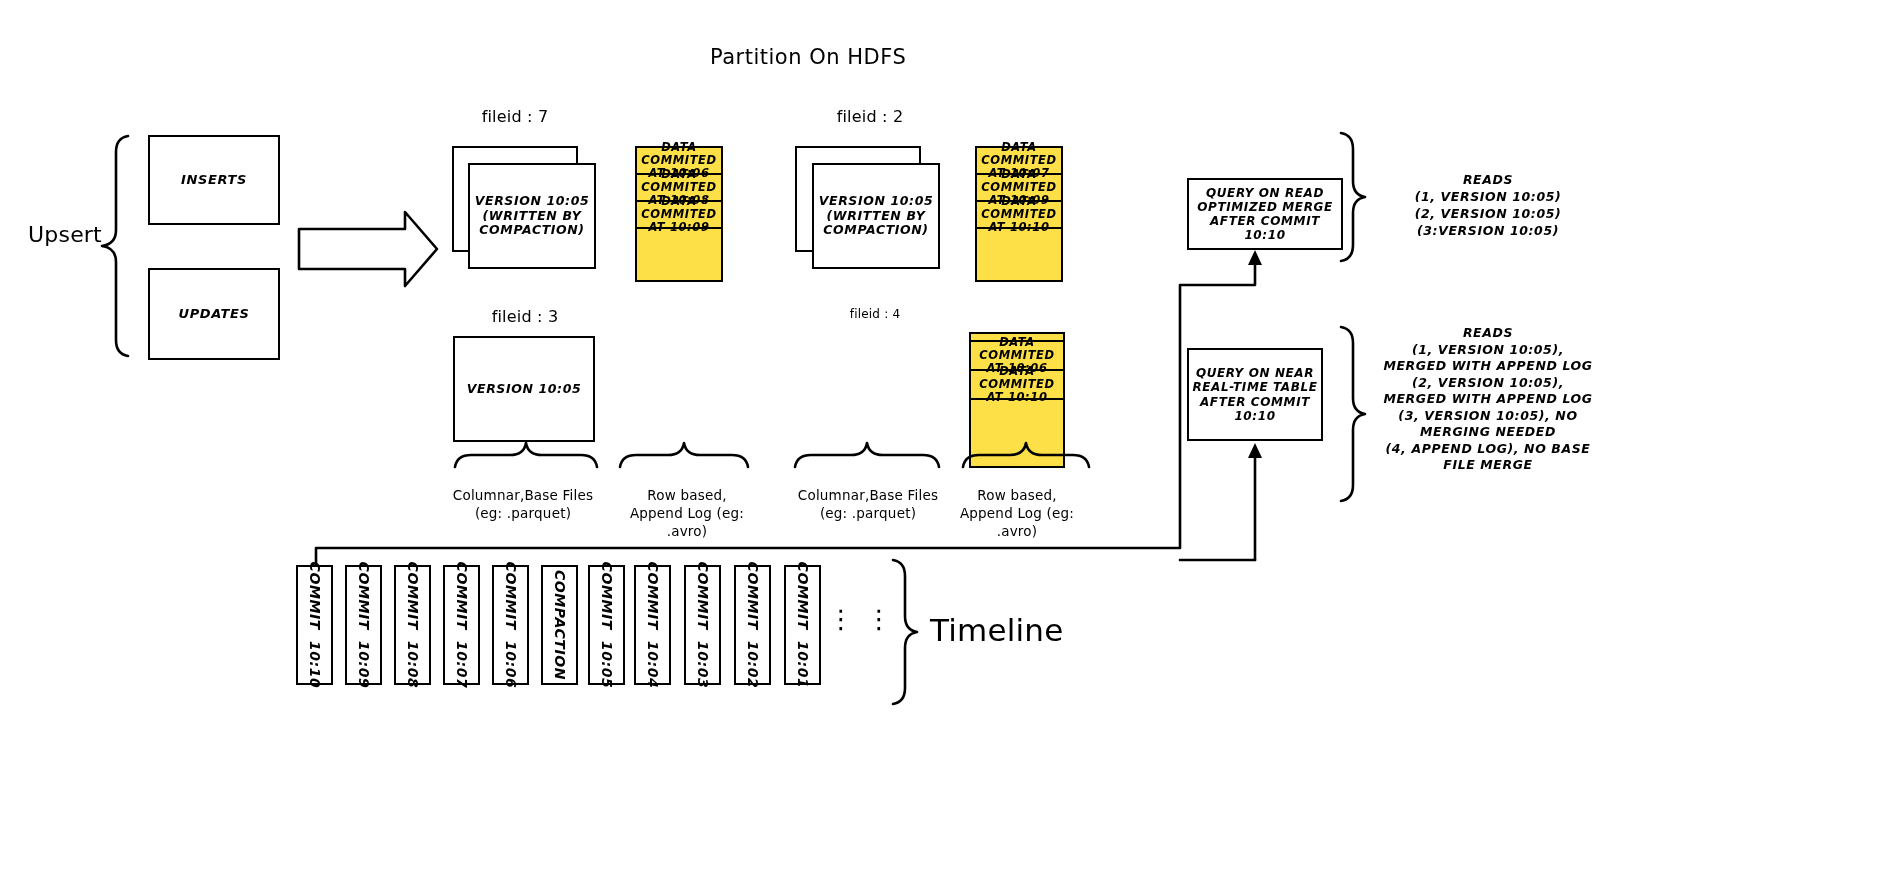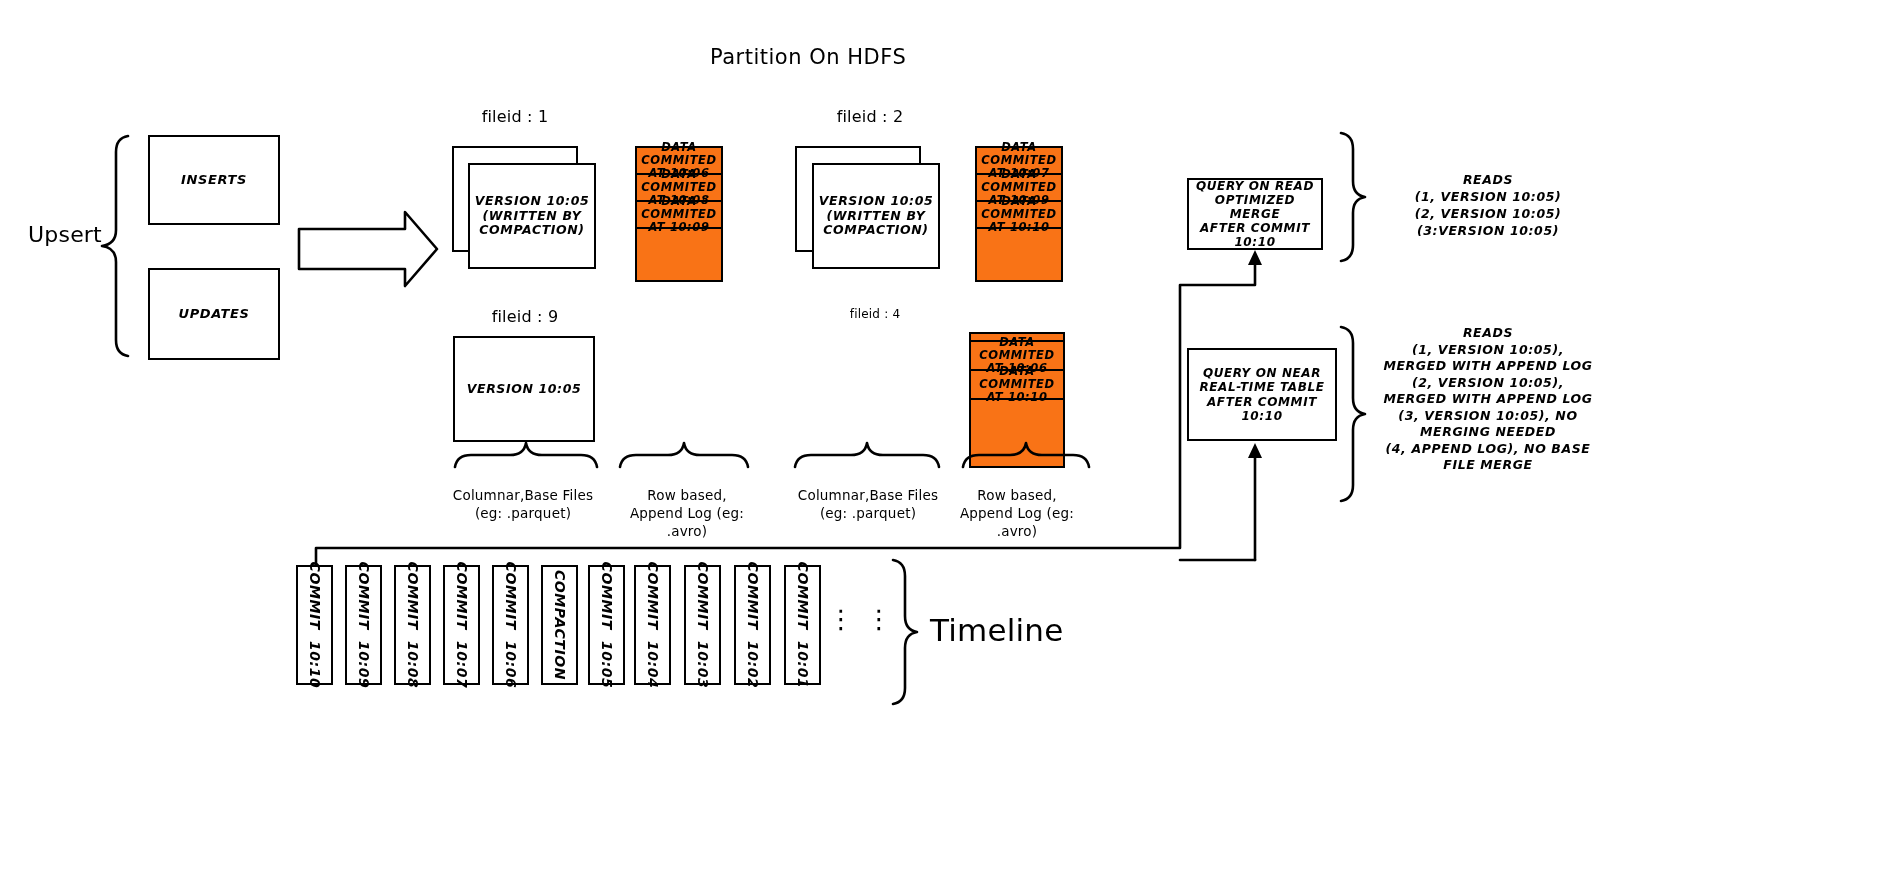--- a/index.html
+++ b/index.html
@@ -8,21 +8,21 @@
   .abs{position:absolute;}
   .box{position:absolute;border:2.5px solid #000;background:#fff;box-sizing:border-box;
        display:flex;align-items:center;justify-content:center;text-align:center;}
   
   .marker{font-weight:bold;font-style:italic;letter-spacing:.6px;line-height:1.18;
           font-family:"DejaVu Sans","Liberation Sans",sans-serif;}
   .thin{font-weight:400;font-style:normal;letter-spacing:.2px;
         font-family:"DejaVu Sans","Liberation Sans",sans-serif;}
   .title{position:absolute;font-size:21px;letter-spacing:.5px;}
   .lbl{position:absolute;text-align:center;}
-  .logfile{position:absolute;border:2.5px solid #000;background:#f97316;box-sizing:border-box;}
+  .logfile{position:absolute;border:2.5px solid #000;background:#fde047;box-sizing:border-box;}
   .logrow{border-bottom:2.5px solid #000;box-sizing:border-box;display:flex;
           align-items:center;justify-content:center;text-align:center;
           font-size:11.5px;line-height:1.15;}
   .logrow:last-child{border-bottom:none;}
   .vbox{position:absolute;border:2.5px solid #000;background:#fff;box-sizing:border-box;}
   .vtext{position:absolute;left:50%;top:50%;
          transform:translate(-50%,-50%) rotate(90deg);
          white-space:nowrap;font-size:14px;}
   svg.ov{position:absolute;left:0;top:0;width:1900px;height:880px;pointer-events:none;}
   .dots{position:absolute;font-size:26px;line-height:.55;text-align:center;}
@@ -37,21 +37,21 @@
 <div class="box marker" style="left:148px;top:135px;width:132px;height:90px;font-size:13px;">
   <span>INSERTS</span>
 </div>
 
 <div class="box marker" style="left:148px;top:268px;width:132px;height:92px;font-size:13px;">
   <span>UPDATES</span>
 </div>
 
 <div class="abs thin" style="left:322px;top:237px;font-size:14px;">Commit 10:10</div>
 
-<div class="lbl thin" style="left:440px;top:107px;width:150px;font-size:16px;">fileid : 1</div>
+<div class="lbl thin" style="left:440px;top:107px;width:150px;font-size:16px;">fileid : 7</div>
 
 <div class="box" style="left:452px;top:146px;width:126px;height:106px;"></div>
 <div class="box marker" style="left:468px;top:163px;width:128px;height:106px;font-size:12.5px;flex-direction:column;">
   <span>VERSION 10:05</span>
   <span>(WRITTEN BY</span>
   <span>COMPACTION)</span>
 </div>
 
 <div class="logfile" style="left:635px;top:146px;width:88px;height:136px;">
   <div class="logrow marker" style="height:27px;">
@@ -87,21 +87,21 @@
     <span><span>DATA COMMITED</span><br>
     <span>AT 10:09</span></span>
   </div>
   <div class="logrow marker" style="height:27px;">
     <span><span>DATA COMMITED</span><br>
     <span>AT 10:10</span></span>
   </div>
   <div class="logrow" style="height:49px;"></div>
 </div>
 
-<div class="lbl thin" style="left:440px;top:307px;width:170px;font-size:16px;">fileid : 9</div>
+<div class="lbl thin" style="left:440px;top:307px;width:170px;font-size:16px;">fileid : 3</div>
 
 <div class="box marker" style="left:453px;top:336px;width:142px;height:106px;font-size:12.5px;">
   <span>VERSION 10:05</span>
 </div>
 
 <div class="lbl thin" style="left:790px;top:307px;width:170px;font-size:12px;">fileid : 4</div>
 
 <div class="logfile" style="left:969px;top:332px;width:96px;height:136px;">
   <div class="logrow" style="height:8px;"></div>
   <div class="logrow marker" style="height:29px;">
@@ -130,35 +130,35 @@
   <div>Columnar,Base Files</div>
   <div>(eg: .parquet)</div>
 </div>
 
 <div class="lbl thin" style="left:932px;top:486px;width:170px;font-size:13.5px;line-height:1.35;">
   <div>Row based,</div>
   <div>Append Log  (eg:</div>
   <div>.avro)</div>
 </div>
 
-<div class="box marker" style="left:1187px;top:178px;width:136px;height:72px;font-size:12px;flex-direction:column;">
+<div class="box marker" style="left:1187px;top:178px;width:156px;height:72px;font-size:12px;flex-direction:column;">
   <span>QUERY ON READ</span>
   <span>OPTIMIZED MERGE</span>
   <span>AFTER COMMIT</span>
   <span>10:10</span>
 </div>
 
 <div class="lbl marker" style="left:1358px;top:172px;width:260px;font-size:12.5px;line-height:1.35;">
   <div>READS</div>
   <div>(1, VERSION 10:05)</div>
   <div>(2, VERSION 10:05)</div>
   <div>(3:VERSION 10:05)</div>
 </div>
 
-<div class="box marker" style="left:1187px;top:348px;width:150px;height:93px;font-size:12px;flex-direction:column;">
+<div class="box marker" style="left:1187px;top:348px;width:136px;height:93px;font-size:12px;flex-direction:column;">
   <span>QUERY ON NEAR</span>
   <span>REAL-TIME TABLE</span>
   <span>AFTER COMMIT</span>
   <span>10:10</span>
 </div>
 
 <div class="lbl marker" style="left:1352px;top:325px;width:272px;font-size:12.5px;line-height:1.32;">
   <div>READS</div>
   <div>(1, VERSION 10:05),</div>
   <div>MERGED WITH APPEND LOG</div>

